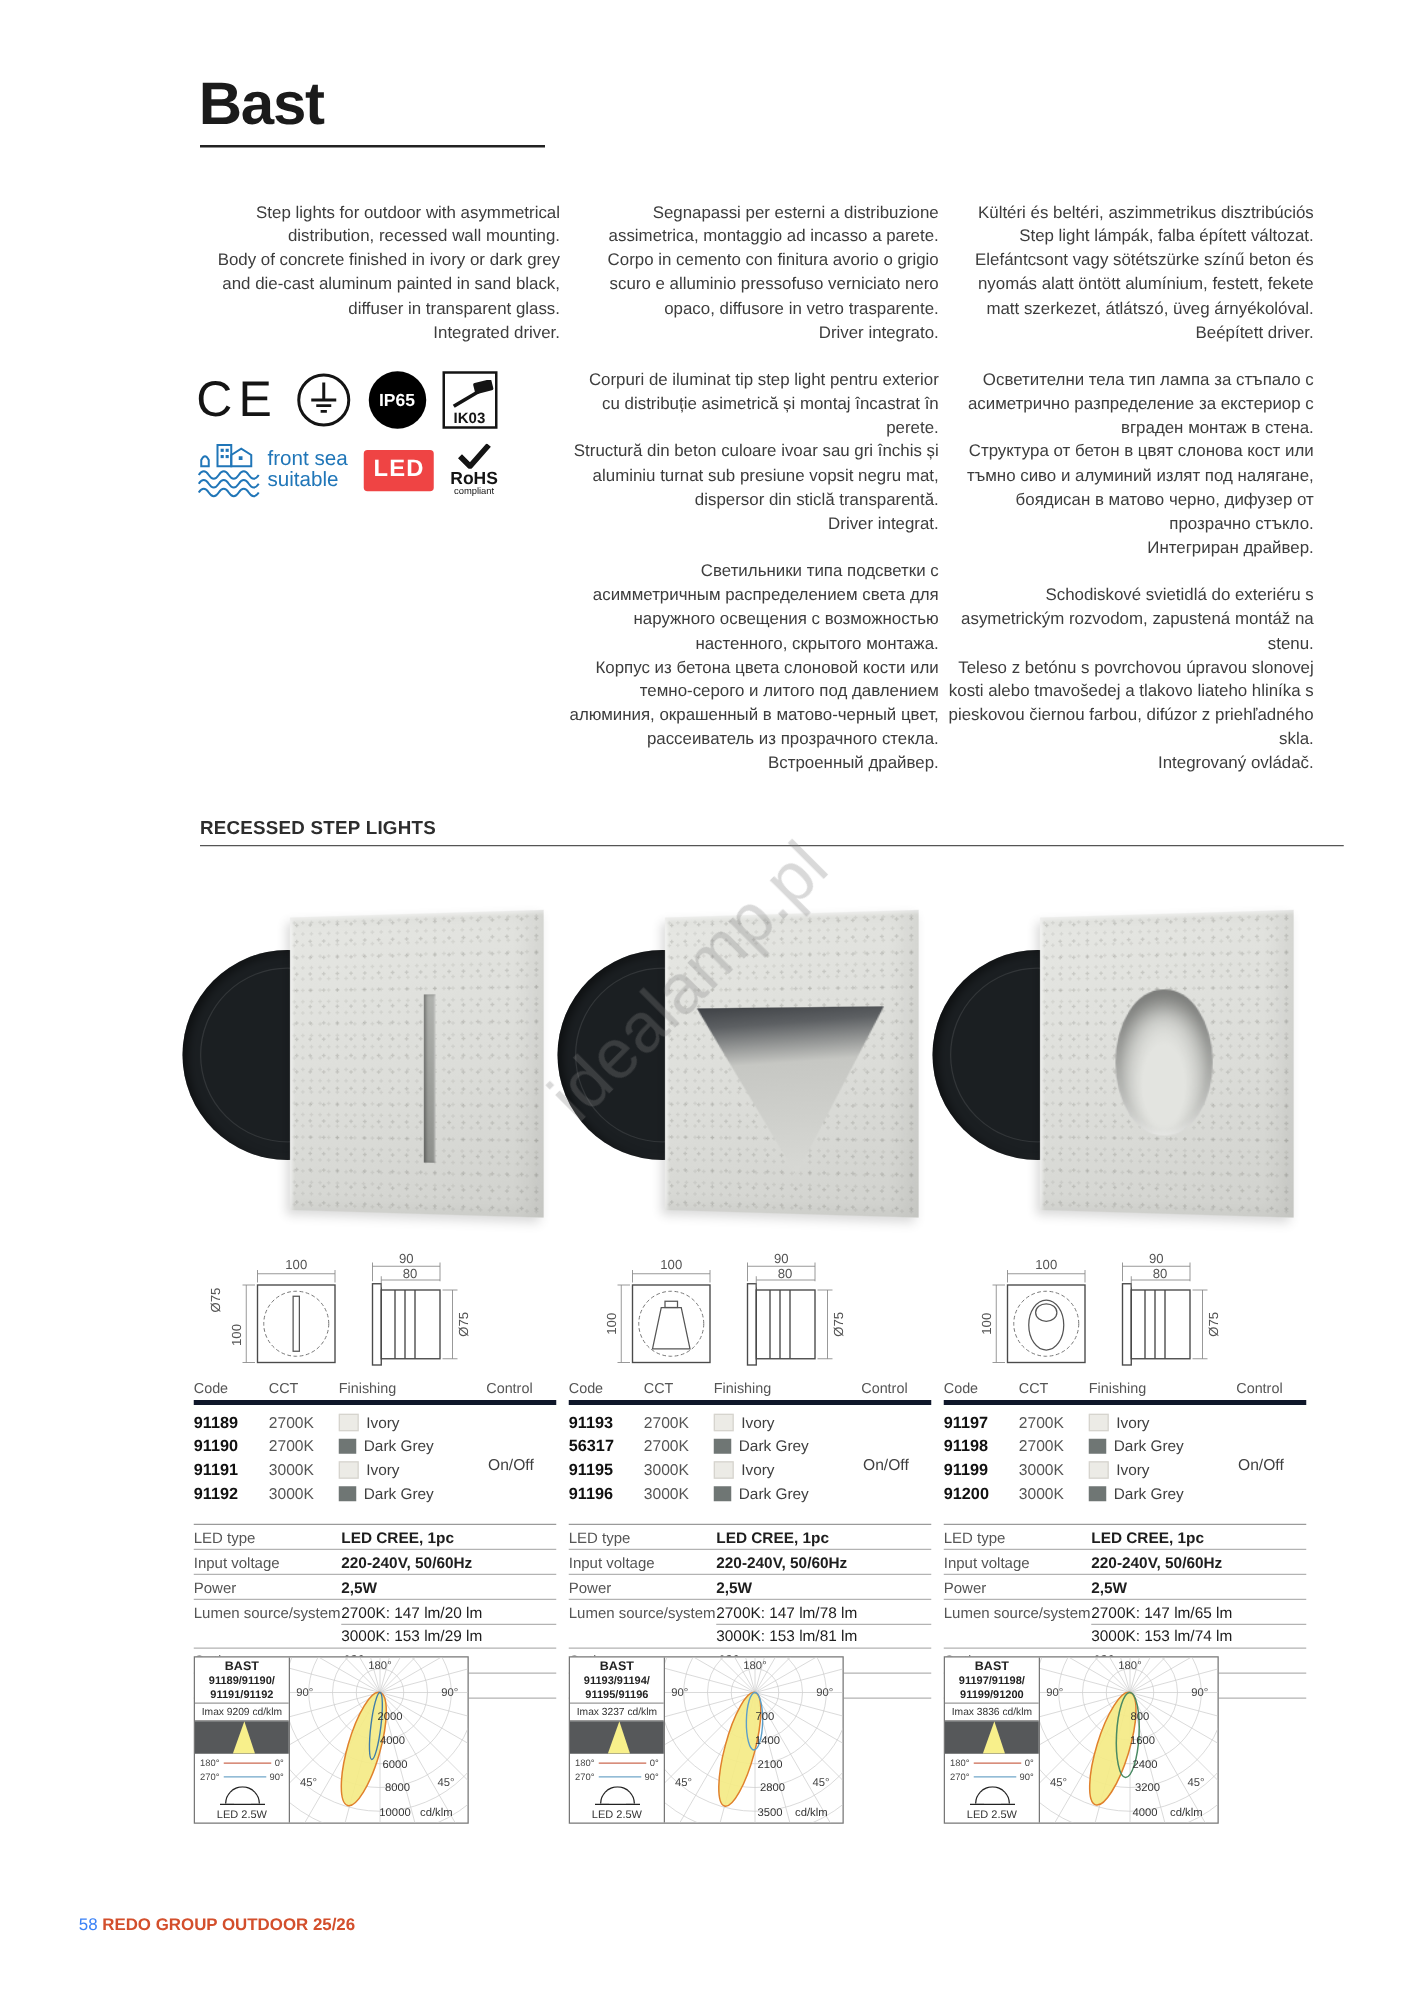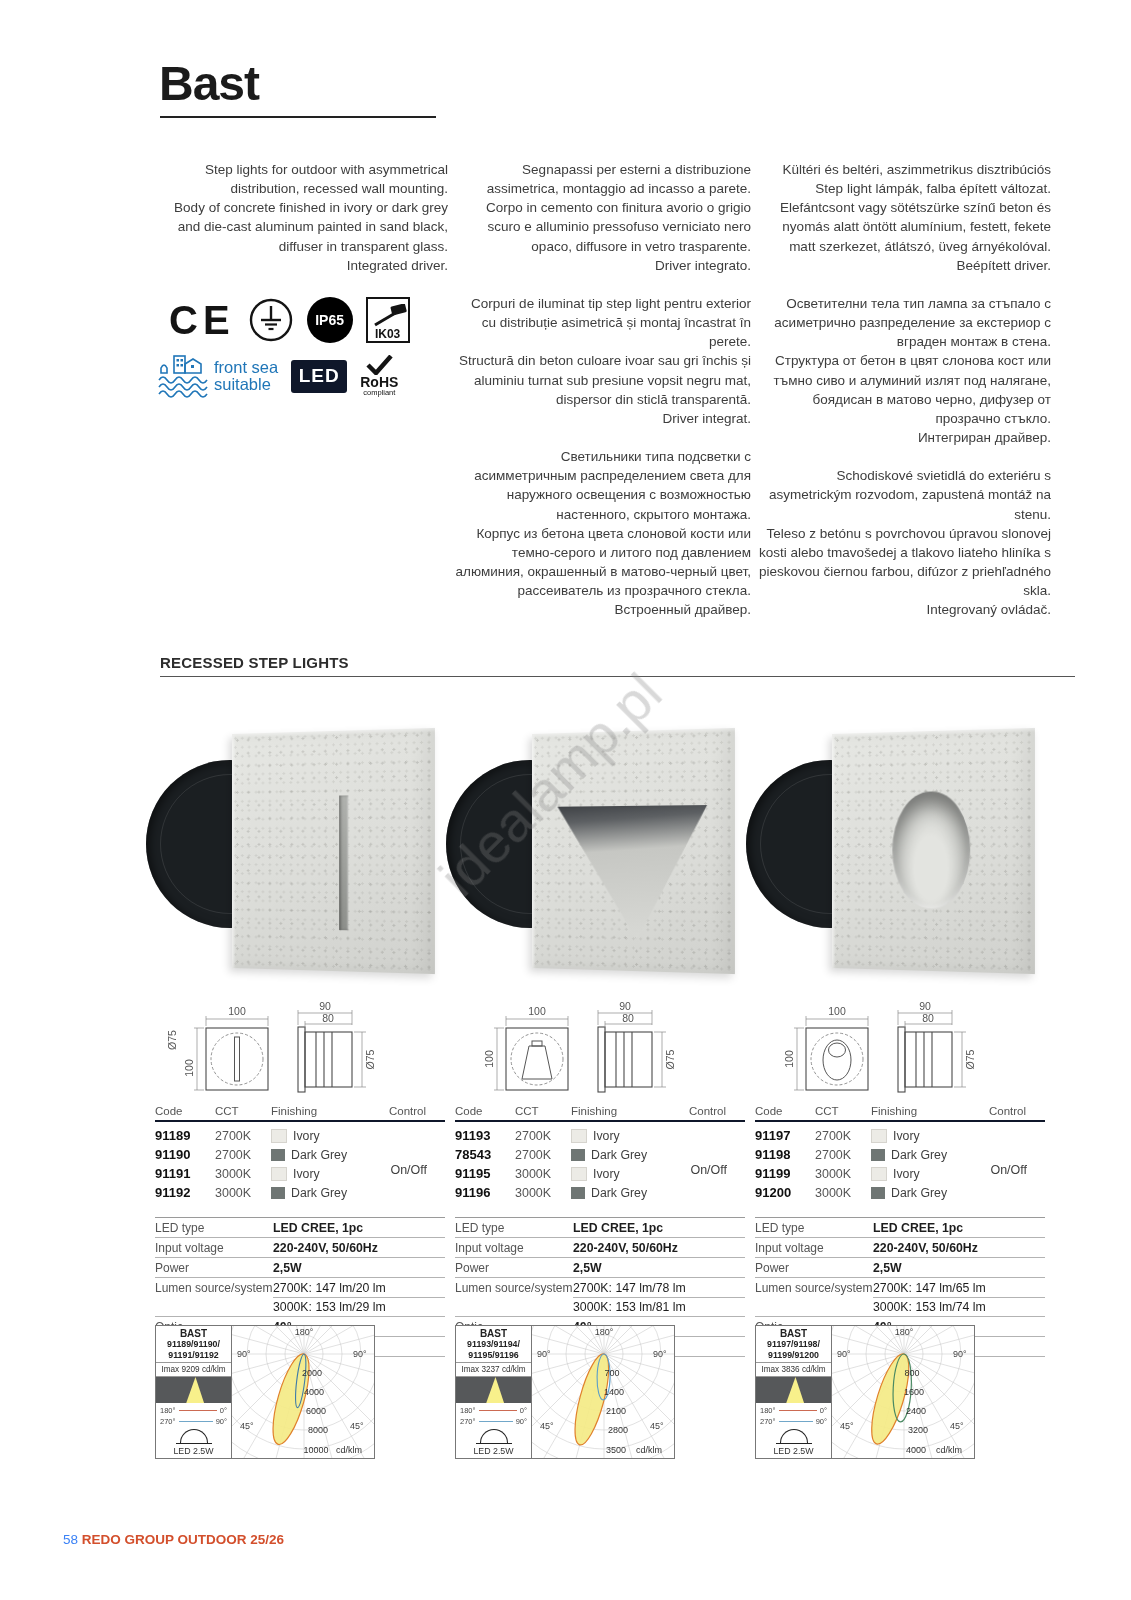--- a/index.html
+++ b/index.html
@@ -10,27 +10,27 @@
   .title-rule{position:absolute;left:160px;top:116px;width:276px;border-top:2px solid #222;}
   
   .col{position:absolute;top:160px;width:296px;font-size:13.5px;line-height:1.42;color:#3d3d3d;}
   .col p{margin:0 0 19px 0;white-space:pre-line;text-align:right;}
   .c1{left:160px;width:288px;}
   .c2{left:455px;}
   .c3{left:755px;}
   
   .certs{position:absolute;left:157px;top:297px;width:320px;display:flex;flex-direction:column;gap:9px;}
   .crow{display:flex;align-items:center;gap:13px;}
-  .ce{font-size:40px;font-weight:700;color:#141414;letter-spacing:5px;line-height:1;margin-left:12px;}
+  .ce{font-size:40px;font-weight:400;color:#141414;letter-spacing:5px;line-height:1;}
   .ip65{width:46px;height:46px;border-radius:50%;background:#000000;color:#fff;display:flex;align-items:center;justify-content:center;font-size:14px;font-weight:700;}
   .ik03{width:44px;height:46px;border:2.5px solid #141414;box-sizing:border-box;display:flex;flex-direction:column;align-items:center;justify-content:flex-end;}
   .ik03 .iklabel{font-size:12px;font-weight:700;color:#141414;line-height:1.1;}
   .sea{display:flex;align-items:center;gap:5px;}
   .sea-text{color:#2076b8;font-size:16.5px;line-height:1.05;}
-  .ledbox{width:56px;height:33px;background:#0f172a;border-radius:3px;color:#fff;display:flex;align-items:center;justify-content:center;font-size:19px;font-weight:800;letter-spacing:1px;}
+  .ledbox{width:56px;height:33px;background:#ef4444;border-radius:3px;color:#fff;display:flex;align-items:center;justify-content:center;font-size:19px;font-weight:800;letter-spacing:1px;}
   .rohs{display:flex;flex-direction:column;align-items:center;line-height:1;}
   .rohs .r1{font-size:14px;font-weight:800;color:#141414;}
   .rohs .r2{font-size:7.5px;color:#141414;}
   
   .section-head{position:absolute;left:160px;top:654px;font-size:15px;font-weight:700;color:#2d2d2d;letter-spacing:.2px;}
   .section-rule{position:absolute;left:160px;top:676px;width:915px;border-top:1.2px solid #555;}
   
   .watermark{position:absolute;left:340px;top:752px;width:420px;text-align:center;
              transform:rotate(-45deg);font-size:56px;color:rgba(130,130,130,.30);pointer-events:none;z-index:5;}
   
@@ -61,21 +61,21 @@
   
   .pdraw{position:absolute;top:300px;left:6px;}
   .pdraw text{font-size:10.5px;fill:#555;font-family:"Liberation Sans",sans-serif;}
   .pdraw .ln{stroke:#4a4a4a;stroke-width:1.1;fill:none;}
   .pdraw .thin{stroke:#8a8a8a;stroke-width:.7;fill:none;}
   .pdraw .dash{stroke:#777;stroke-width:.8;fill:none;stroke-dasharray:3,2;}
   .pdraw .glyph{stroke:#555;stroke-width:1;fill:none;}
   
   .ptable{position:absolute;top:405px;left:15px;width:290px;font-size:12.5px;}
   .thead{display:grid;grid-template-columns:60px 56px 118px 1fr;color:#555;font-size:11.5px;
-         padding-bottom:3px;border-bottom:2px solid #0f172a;}
+         padding-bottom:3px;border-bottom:4px solid #0f172a;}
   .codes{position:relative;padding:4px 0 15px 0;border-bottom:1px solid #9a9a9a;}
   .coderow{display:grid;grid-template-columns:60px 56px 118px 1fr;align-items:center;height:19px;}
   .ccode{font-weight:700;color:#101010;font-size:13px;}
   .ccct{color:#555;}
   .cfin{display:flex;align-items:center;gap:6px;color:#3f3f3f;font-size:12.3px;}
   .sw{display:inline-block;width:14px;height:12px;}
   .sw.ivory{border:1px solid #d6d4ce;}
   .ctrl{position:absolute;right:18px;top:50%;transform:translateY(-50%);color:#3f3f3f;}
   .spec-row{display:grid;grid-template-columns:118px 1fr;border-bottom:1px solid #b3b3b3;
             padding:2.5px 0;color:#555;font-size:12px;align-items:start;}
@@ -446,21 +446,21 @@
       <div class="codes">
         <div class="coderow">
           <b class="ccode">91193</b>
             <span class="ccct">2700K</span>
           <span class="cfin">
               <i class="sw ivory" style="background-color: rgb(236, 235, 230);"></i>
               <span>Ivory</span>
             </span>
         </div>
         <div class="coderow">
-          <b class="ccode">78543</b>
+          <b class="ccode">56317</b>
             <span class="ccct">2700K</span>
           <span class="cfin">
               <i class="sw" style="background-color: rgb(111, 118, 116);"></i>
               <span>Dark Grey</span>
             </span>
         </div>
         <div class="coderow">
           <b class="ccode">91195</b>
             <span class="ccct">3000K</span>
           <span class="cfin">

